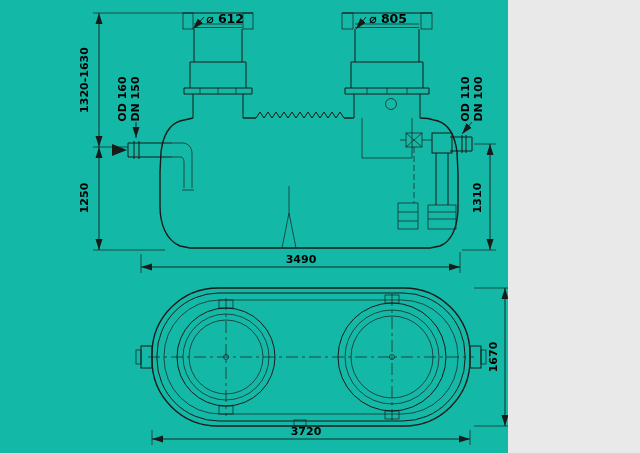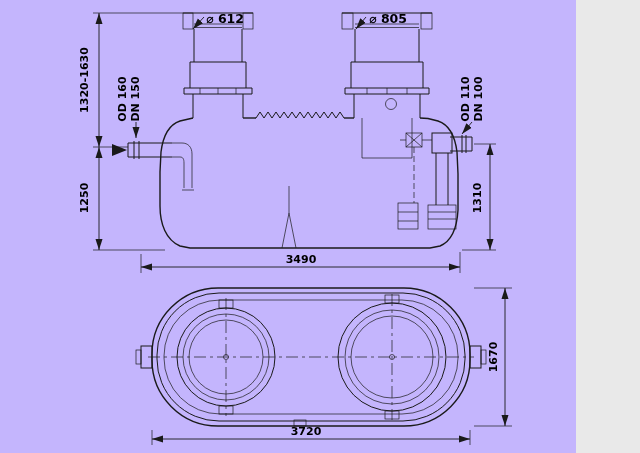--- a/index.html
+++ b/index.html
@@ -1,17 +1,17 @@
 <!DOCTYPE html>
 <html><head>
 <meta charset="utf-8">
 <style>
   html,body { margin:0; padding:0; background:#e9e9e9; }
   .canvas {
-    position:relative; width:576px; height:453px; background:#c4b5fd;
+    position:relative; width:508px; height:453px; background:#14b8a6;
     font-family:"DejaVu Sans", sans-serif; overflow:hidden;
   }
   svg { position:absolute; left:0; top:0; }
   
   .ol  { fill:none; stroke:#1a1a1a; stroke-width:1.4; }
   .ml  { fill:none; stroke:#1a1a1a; stroke-width:1.0; }
   .tl  { fill:none; stroke:#1a1a1a; stroke-width:0.7; }
   .dim { fill:none; stroke:#1a1a1a; stroke-width:0.9; }
   .wit { fill:none; stroke:#1a1a1a; stroke-width:0.7; }
   .dash { stroke-dasharray:6 3; }

